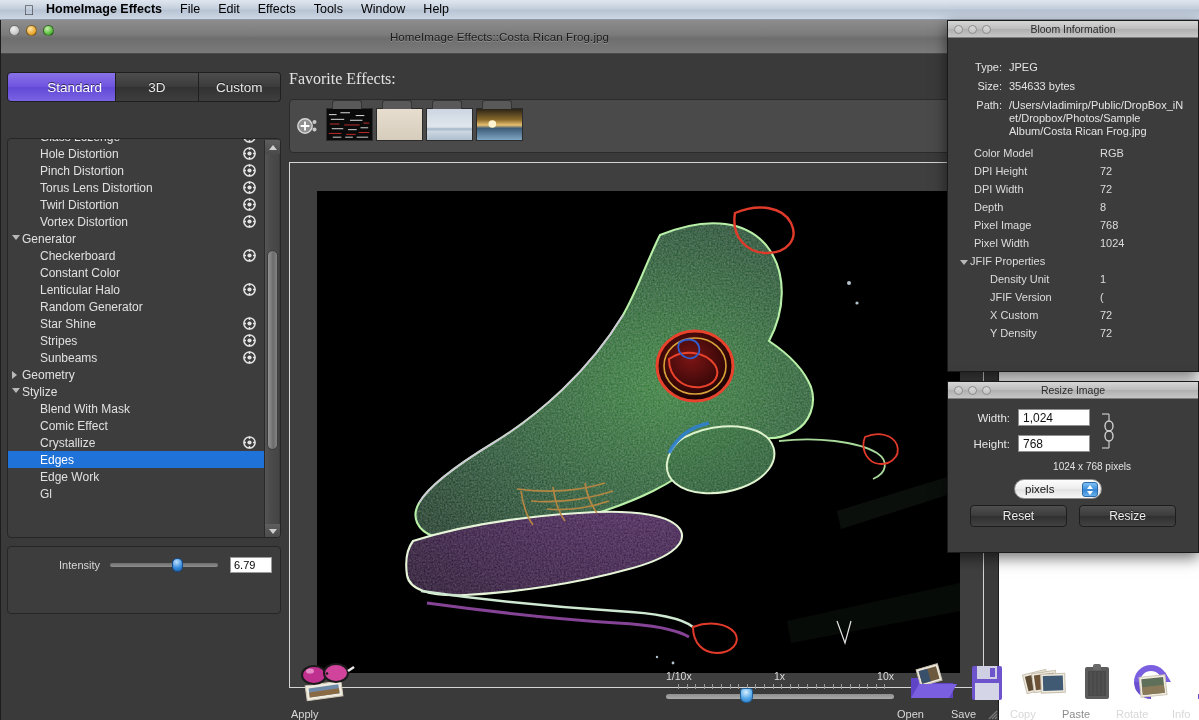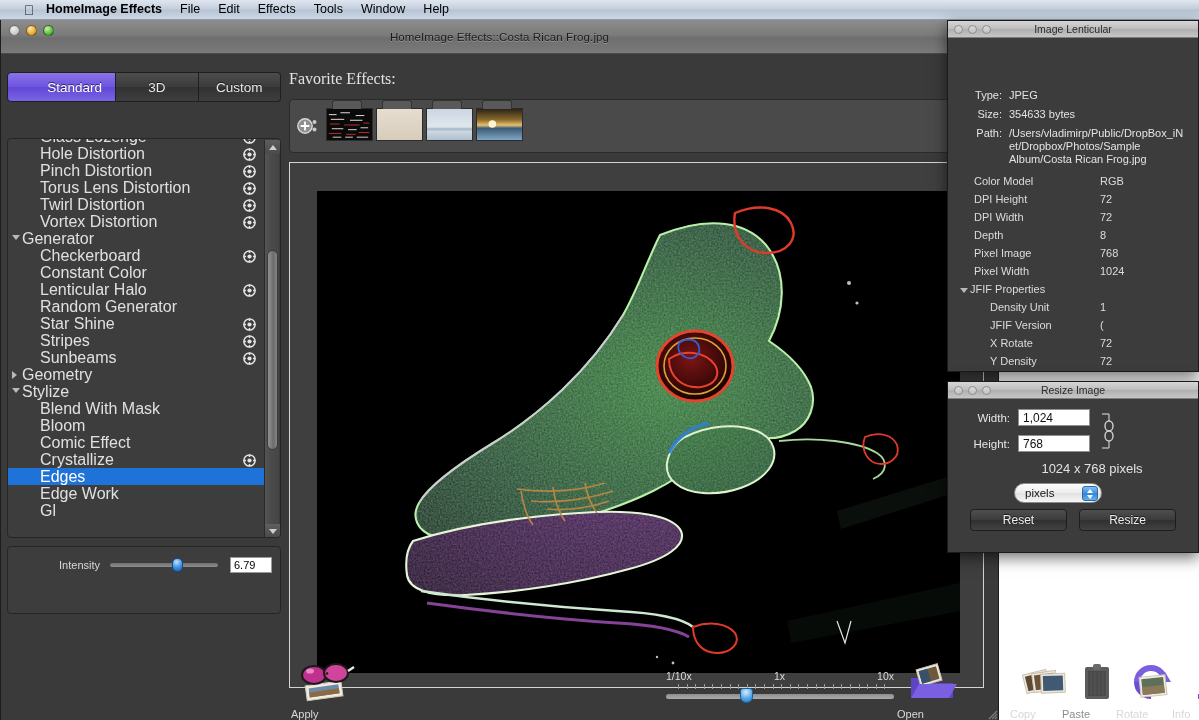--- a/index.html
+++ b/index.html
@@ -81,21 +81,21 @@
     position: absolute; left: 6px; top: 84px; width: 274px; height: 400px;
     background: #3d3d3d;
     border: 1px solid #262626;
     border-radius: 4px;
     overflow: hidden;
   }
   .list-scroll { position: absolute; left: 0; top: -11px; width: 258px; }
   .list-row {
     position: relative; height: 17px;
     display: flex; align-items: center;
-    font-size: 16px; color: #e0e0e0;
+    font-size: 12px; color: #e0e0e0;
   }
   .list-row .lbl { padding-left: 32px; white-space: nowrap; }
   .list-row.group .lbl { padding-left: 14px; }
   .list-row.selected { background: #1f72d8; }
   .list-row.selected .lbl { color: #ffffff; }
   .disclosure {
     position: absolute; left: 4px; top: 5px;
     width: 0; height: 0; border-style: solid;
   }
   .disclosure.open { border-width: 5px 4px 0 4px; border-color: #b9b9b9 transparent transparent transparent; }
@@ -215,21 +215,21 @@
   }
   .pal-title span { font-size: 10.5px; color: #2a2a2a; }
   .pal-dots { position: absolute; left: 6px; top: 4px; display: flex; gap: 5px; }
   .pdot {
     width: 9px; height: 9px; border-radius: 50%;
     border: 1px solid #8d8d8d;
     background: linear-gradient(to bottom, #d9d9d9, #c2c2c2);
   }
 
   #info-palette { left: 947px; top: 20px; width: 252px; height: 352px; }
-  .info-body { padding: 23px 10px 0 12px; margin-top: 28px; }
+  .info-body { padding: 23px 10px 0 12px; }
   .info-line { display: flex; margin-bottom: 6px; font-size: 11px; color: #e3e3e3; }
   .info-key { width: 42px; text-align: right; margin-right: 7px; flex: none; }
   .info-val { flex: 1; line-height: 13px; word-break: break-word; }
   .prop-table { margin-top: 6px; }
   .prop-row { display: flex; font-size: 11px; color: #dcdcdc; height: 18px; align-items: center; }
   .prop-name { width: 140px; padding-left: 14px; position: relative; }
   .prop-row.sub .prop-name { padding-left: 30px; }
   .prop-row.grp .prop-name { padding-left: 10px; }
   .prop-row .tri {
     position: absolute; left: 0; top: 5px; width: 0; height: 0;
@@ -240,21 +240,21 @@
 
   #resize-palette { left: 947px; top: 381px; width: 252px; height: 172px; }
   .rz-body { padding: 10px 12px 0 12px; position: relative; }
   .rz-row { display: flex; align-items: center; margin-bottom: 9px; }
   .rz-label { width: 50px; text-align: right; margin-right: 8px; font-size: 11.5px; color: #e5e5e5; }
   .rz-input {
     width: 72px; height: 17px; background: #fff; border: 1px solid #8f8f8f;
     font-size: 12px; color: #111; padding-left: 4px; line-height: 16px;
   }
   .chain { position: absolute; left: 152px; top: 12px; width: 16px; height: 44px; }
-  .rz-dims { text-align: center; font-size: 13px; color: #e2e2e2; margin: 1px 0 7px 38px; }
+  .rz-dims { text-align: center; font-size: 10px; color: #e2e2e2; margin: 1px 0 7px 38px; }
   .rz-select-wrap { margin-left: 54px; }
   .rz-select {
     position: relative; width: 88px; height: 20px;
     background: linear-gradient(to bottom, #fdfdfd, #ededed 48%, #e2e2e2 52%, #f6f6f6);
     border: 1px solid #8c8c8c; border-radius: 10px;
     font-size: 11.5px; color: #111; line-height: 19px; padding-left: 10px;
   }
   .rz-select .stepper {
     position: absolute; right: 3px; top: 2px; width: 16px; height: 15px;
     border-radius: 3px;
@@ -414,23 +414,20 @@
               <div class="list-row group">
                 <i class="disclosure closed"></i>
                 <div class="lbl">Geometry</div>
               </div>
               <div class="list-row group">
                 <i class="disclosure open"></i>
                 <div class="lbl">Stylize</div>
               </div>
               <div class="list-row">
                 <div class="lbl">Blend With Mask</div>
-              </div>
-              <div class="list-row">
-                <div class="lbl">Bloom</div>
               </div>
               <div class="list-row">
                 <div class="lbl">Comic Effect</div>
               </div>
               <div class="list-row">
                 <div class="lbl">Crystallize</div>
                 <div class="target-icon"><svg width="13" height="13" viewBox="0 0 13 13">
                     <circle cx="6.5" cy="6.5" r="5.6" fill="none" stroke="#e3e3e3" stroke-width="1.5"></circle>
                     <circle cx="6.5" cy="6.5" r="2.1" fill="#e3e3e3"></circle>
                     <path d="M6.5 0.6v2.4M6.5 10v2.4M0.6 6.5h2.4M10 6.5h2.4" stroke="#e3e3e3" stroke-width="1.5"></path>
@@ -721,20 +718,31 @@
                 <rect x="12" y="4" width="22" height="17" fill="#efeade" stroke="#cac3b3"></rect>
                 <rect x="14" y="6" width="18" height="13" fill="#6d5a3e"></rect>
                 <rect x="14" y="6" width="9" height="13" fill="#39506a"></rect>
               </g>
               <path d="M4 36 L12 22 L50 22 L42 36 Z" fill="#7a5fe0"></path>
             </svg>
           </div>
           <div class="tlabel">Open</div>
         </div>
 
+        <div class="tool" style="left:665px;">
+          <div class="glyph">
+            <svg width="44" height="42" viewBox="0 0 44 42">
+              <rect x="8" y="4" width="30" height="34" rx="2" fill="#6d54cc"></rect>
+              <rect x="13" y="4" width="20" height="13" fill="#cfcfe4"></rect>
+              <rect x="26" y="6" width="5" height="9" fill="#6d54cc"></rect>
+              <rect x="11" y="21" width="24" height="17" fill="#d5d5e8"></rect>
+            </svg>
+          </div>
+          <div class="tlabel">Save</div>
+        </div>
 
         <div class="tool" style="left:724px;">
           <div class="glyph">
             <svg width="48" height="42" viewBox="0 0 48 42">
               <g transform="rotate(-14 24 21)">
                 <rect x="4" y="8" width="24" height="19" fill="#efeade" stroke="#c9c2b2"></rect>
                 <rect x="6" y="10" width="20" height="15" fill="#5d4a33"></rect>
               </g>
               <g transform="rotate(-8 24 21)">
                 <rect x="12" y="10" width="24" height="19" fill="#efeade" stroke="#c9c2b2"></rect>
@@ -796,21 +804,21 @@
   </div>
 </div>
 
 <div class="palette" id="info-palette">
   <div class="pal-title">
     <div class="pal-dots">
       <div class="pdot"></div>
       <div class="pdot"></div>
       <div class="pdot"></div>
     </div>
-    <span>Image Lenticular</span>
+    <span>Bloom Information</span>
   </div>
   <div class="info-body">
     <div id="info-fields">
           <div class="info-line">
             <div class="info-key">Type:</div>
             <div class="info-val">JPEG</div>
           </div>
           <div class="info-line">
             <div class="info-key">Size:</div>
             <div class="info-val">354633 bytes</div>
@@ -851,21 +859,21 @@
           </div>
           <div class="prop-row sub">
             <div class="prop-name"><span>Density Unit</span></div>
             <div class="prop-val">1</div>
           </div>
           <div class="prop-row sub">
             <div class="prop-name"><span>JFIF Version</span></div>
             <div class="prop-val">(</div>
           </div>
           <div class="prop-row sub">
-            <div class="prop-name"><span>X Rotate</span></div>
+            <div class="prop-name"><span>X Custom</span></div>
             <div class="prop-val">72</div>
           </div>
           <div class="prop-row sub">
             <div class="prop-name"><span>Y Density</span></div>
             <div class="prop-val">72</div>
           </div>
         </div>
   </div>
 </div>
 

